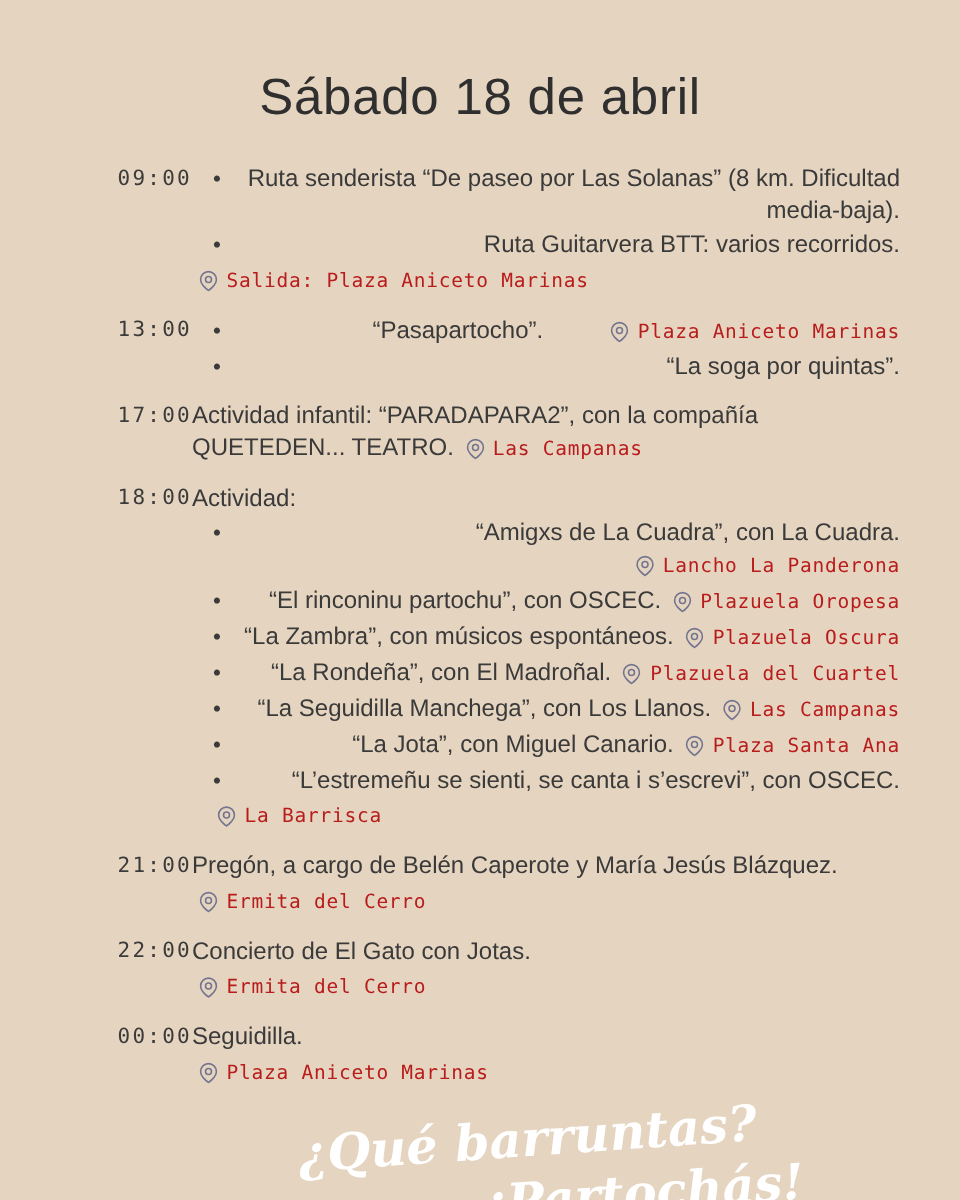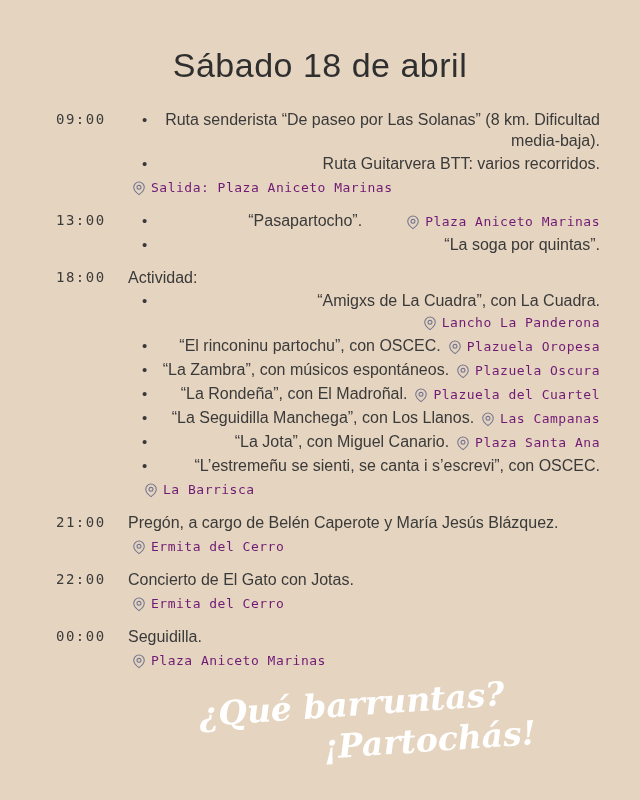--- a/index.html
+++ b/index.html
@@ -26,34 +26,35 @@
   .event { display: flex; margin-bottom: 10px; }
   .time {
     flex: none;
     width: 72px;
     margin-left: 56px;
     padding-top: 2px;
     font-family: "DejaVu Sans Mono", monospace;
     font-size: 14px;
     letter-spacing: 1.5px;
     color: #3b3b3b;
+    text-align: right;
   }
   .lines { flex: 1; max-width: 472px; font-size: 16px; line-height: 21px; }
   .line { margin-bottom: 2px; }
   .plain { }
   .w-narrow { max-width: 424px; }
   .w1 .txt-wrap { display: inline-block; max-width: 440px; }
   .bullet { display: flex; padding-left: 14px; }
   .dot { flex: none; width: 17px; font-size: 15px; color: #3a3a3a; }
   .btxt { flex: 1; text-align: right; }
   .loc {
     font-family: "DejaVu Sans Mono", monospace;
     font-size: 13px;
     letter-spacing: 0.5px;
-    color: #701a75;
+    color: #b91c1c;
     white-space: nowrap;
   }
   .loc svg { vertical-align: -3.5px; margin-right: 5px; }
   .loc-inline { margin-left: 7px; }
   .loc-gap { margin-left: 44px; }
   .locline { padding-left: 4px; margin-top: 1px; }
   .locline.indent { padding-left: 16px; }
   .footer {
     margin-top: 14px;
     transform: rotate(-4deg);
@@ -104,20 +105,31 @@
                   <circle cx="12" cy="10" r="3.4"></circle>
                 </svg><span>Plaza Aniceto Marinas</span></span></span>
         </div>
         <div class="line bullet">
           <span class="dot">•</span>
           <span class="btxt">“La soga por quintas”.</span>
         </div>
       </div>
     </div>
 
+    <div class="event">
+      <div class="time">17:00</div>
+      <div class="lines">
+        <div class="line plain w-narrow">
+          <span>Actividad infantil: “PARADAPARA2”, con la compañía QUETEDEN... TEATRO.</span><span class="loc loc-inline"><svg width="14" height="15" viewBox="0 0 24 24" fill="none" stroke="#73748f" stroke-width="1.8">
+                <path d="M21 10c0 6.5-9 12.5-9 12.5S3 16.5 3 10a9 9 0 1 1 18 0z"></path>
+                <circle cx="12" cy="10" r="3.4"></circle>
+              </svg><span>Las Campanas</span></span>
+        </div>
+      </div>
+    </div>
 
     <div class="event">
       <div class="time">18:00</div>
       <div class="lines">
         <div class="line plain">
           <span>Actividad:</span>
         </div>
         <div class="line bullet">
           <span class="dot">•</span>
           <span class="btxt"><span>“Amigxs de La Cuadra”, con La Cuadra.</span><span class="loc loc-inline"><svg width="14" height="15" viewBox="0 0 24 24" fill="none" stroke="#73748f" stroke-width="1.8">

